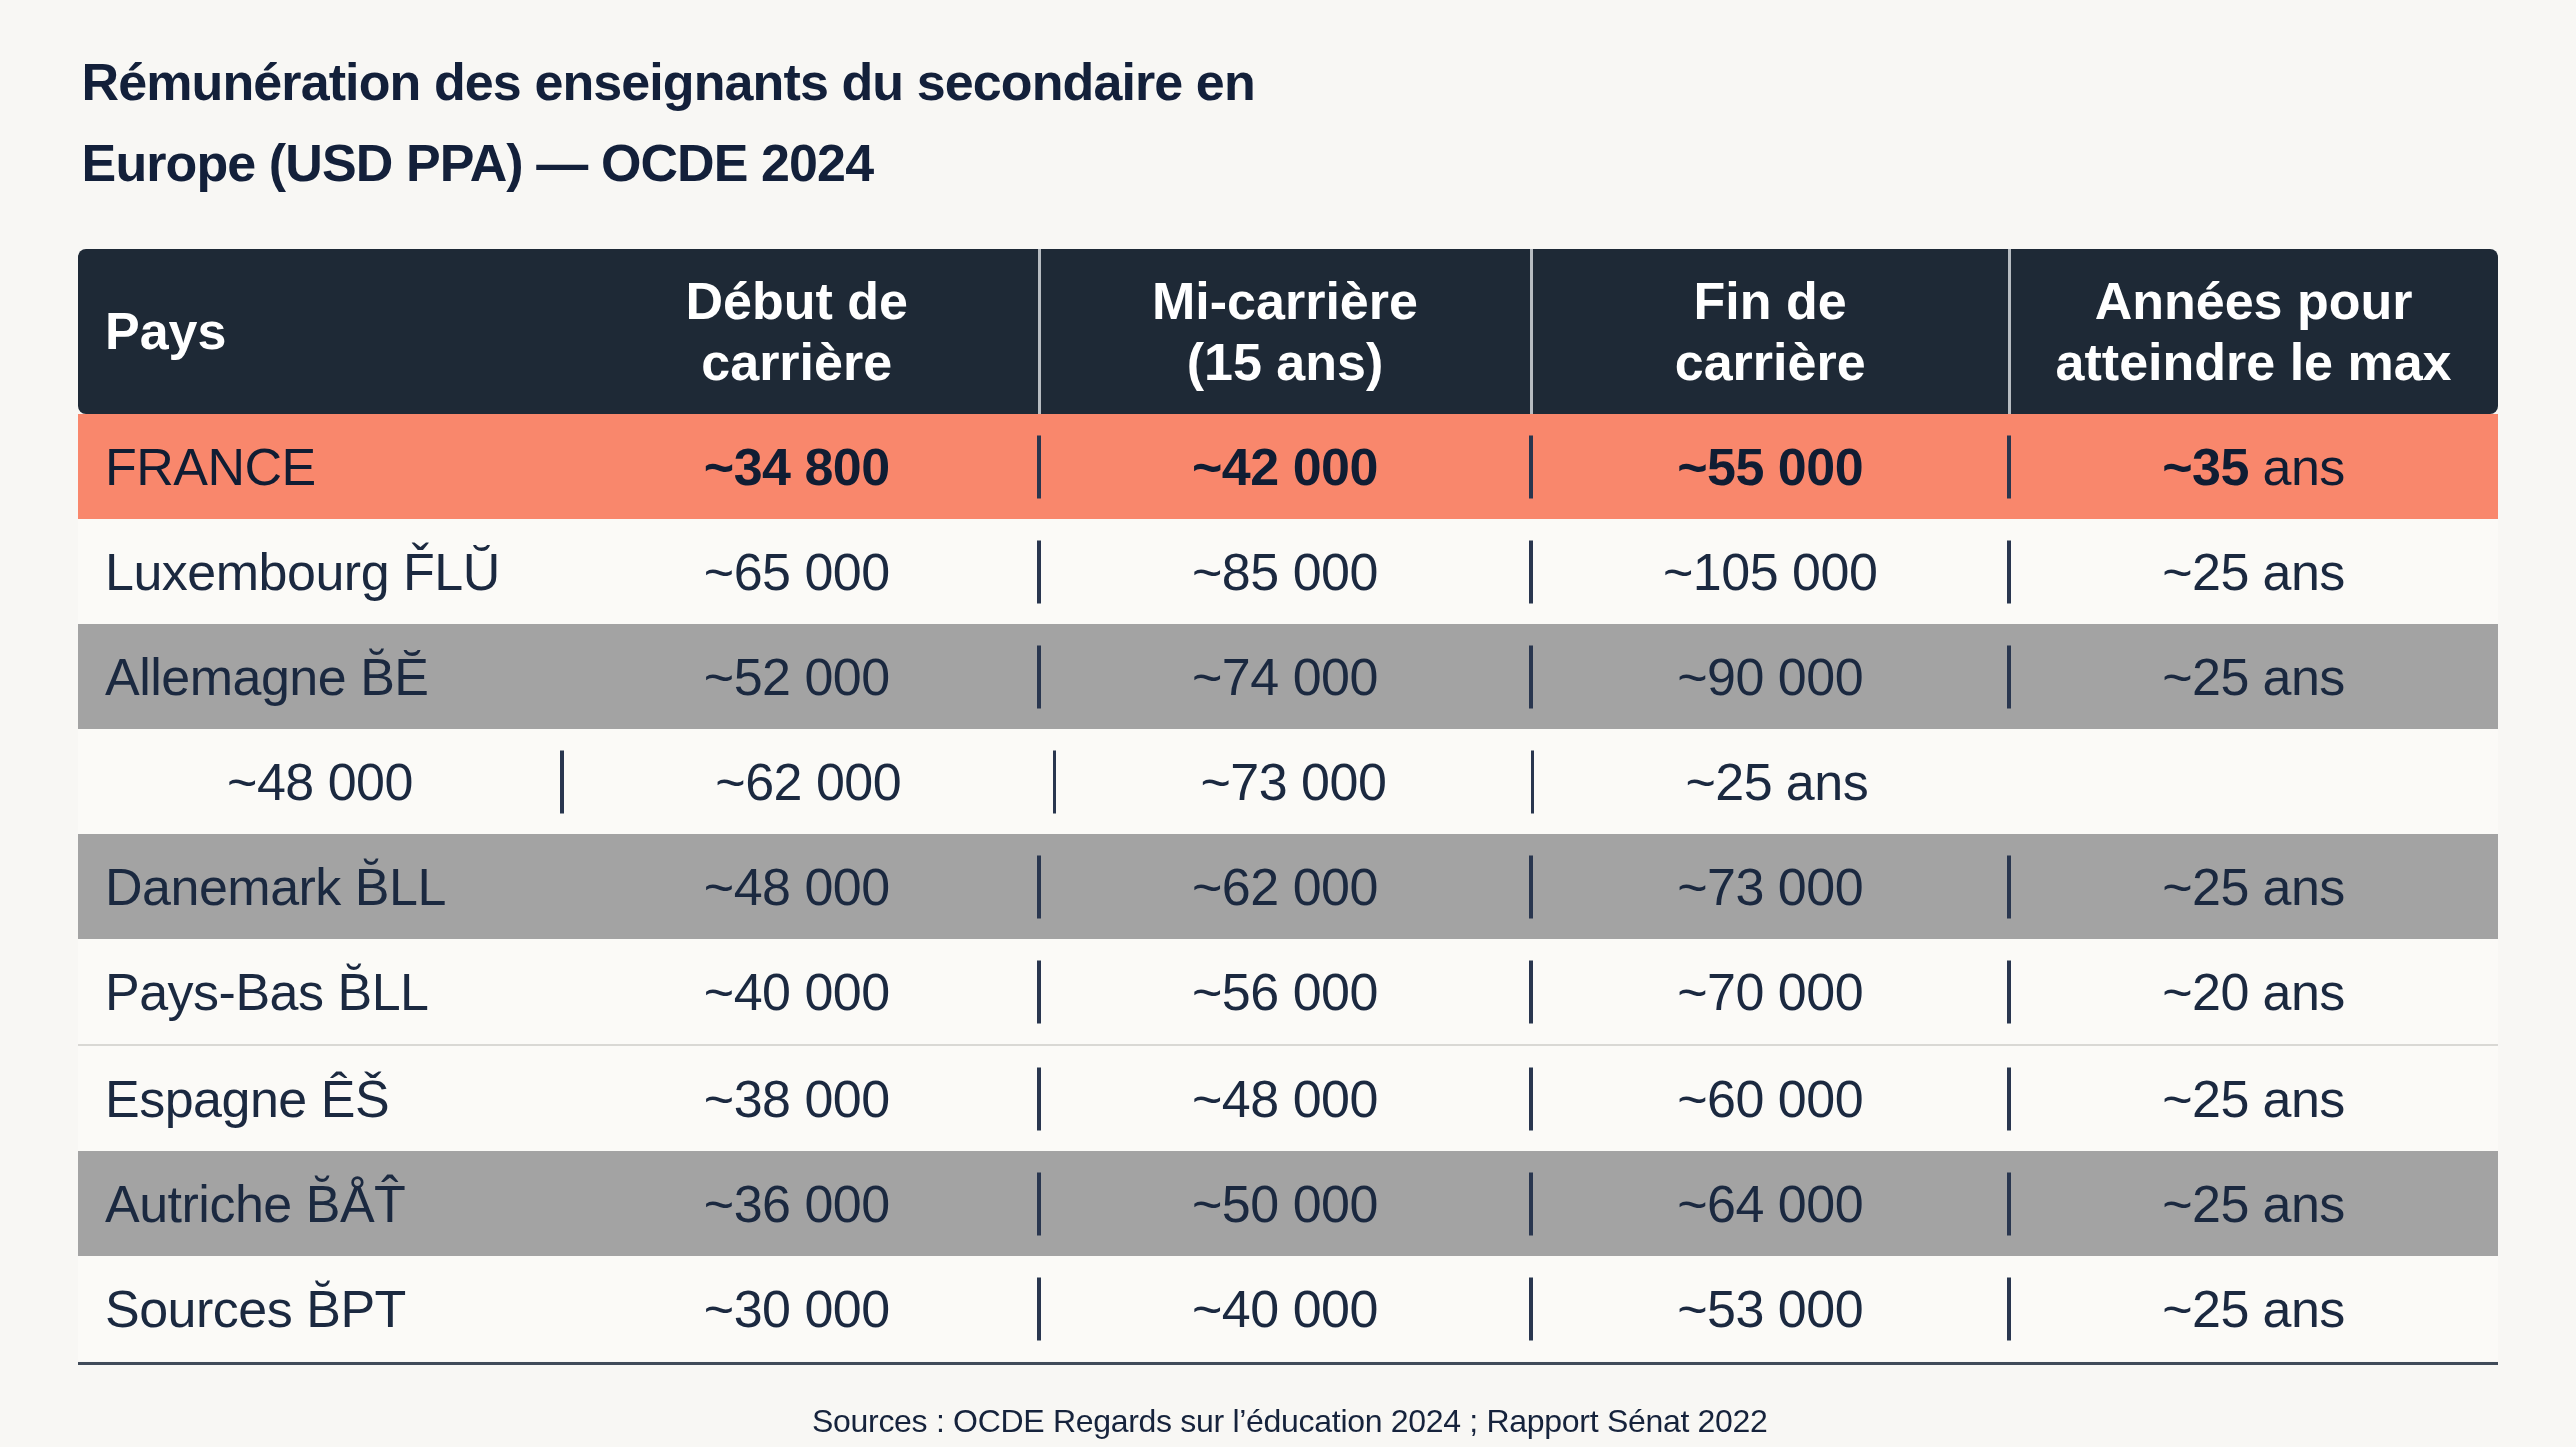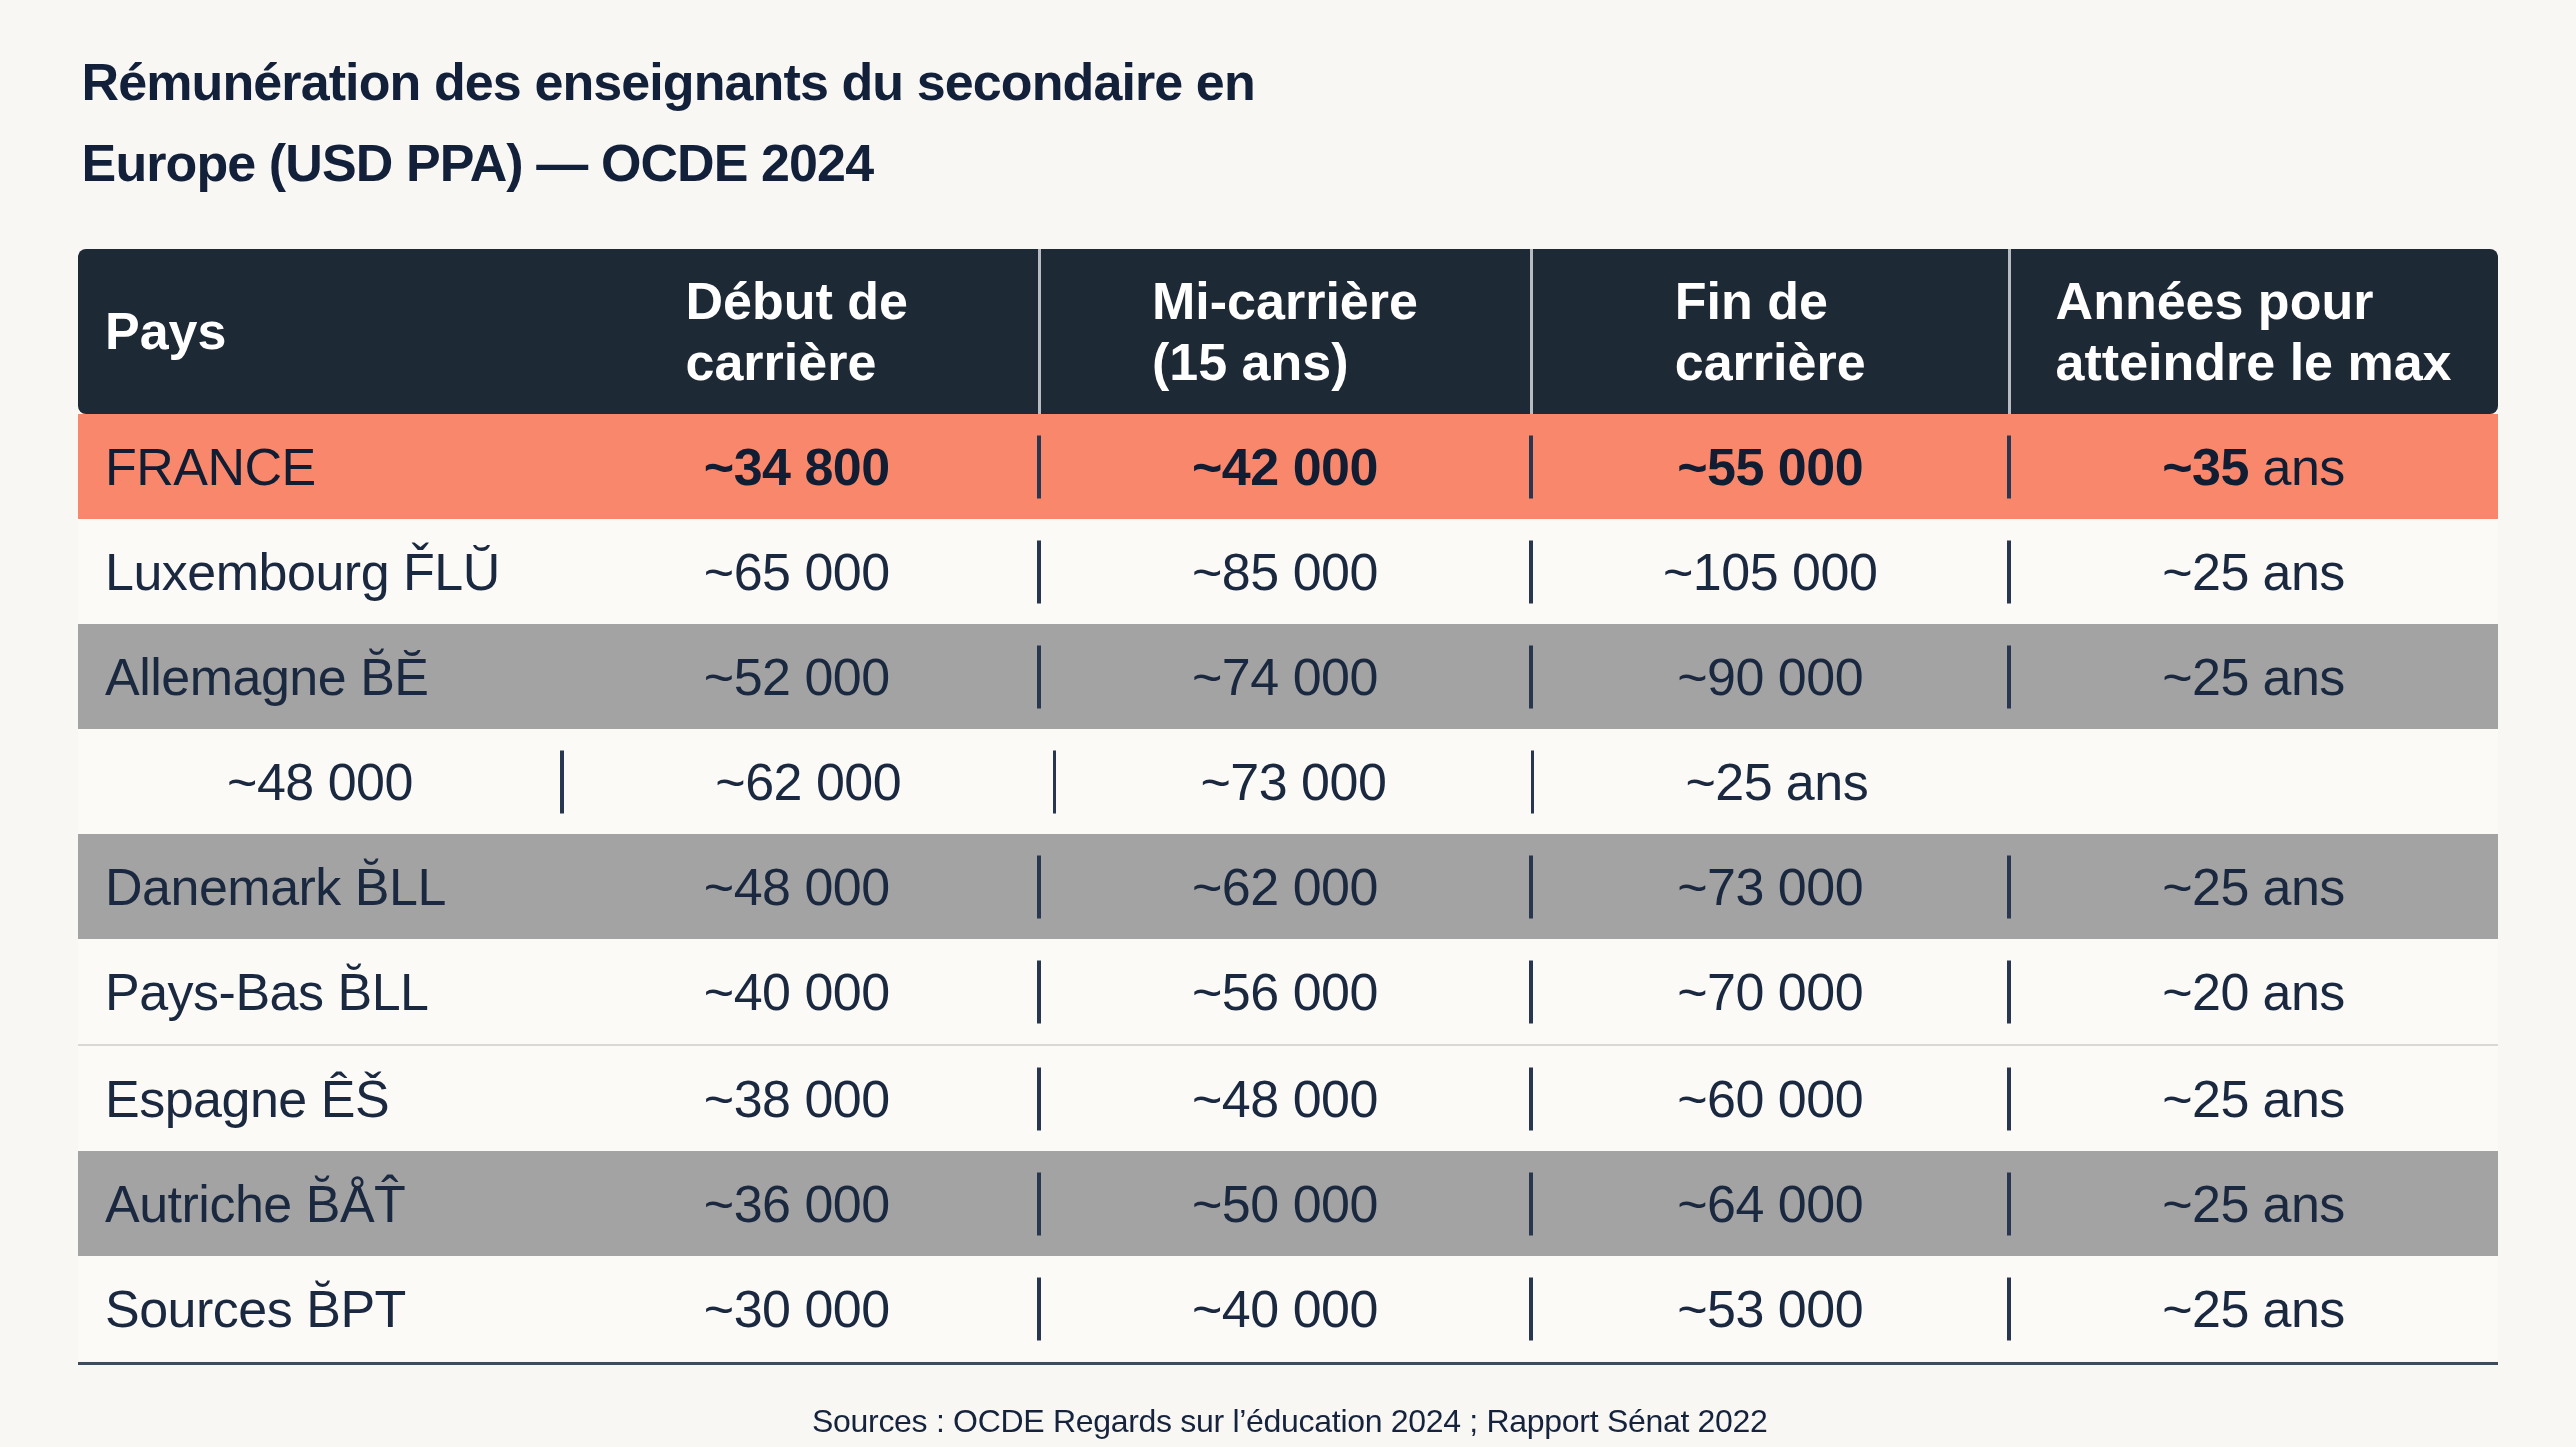--- a/index.html
+++ b/index.html
@@ -26,21 +26,21 @@
     display:flex;height:165px;background:#1e2936;color:#ffffff;
     font-size:52px;font-weight:700;line-height:1.17;border-radius:8px;
   }
   .row{display:flex;height:105px;font-size:52px;letter-spacing:-0.5px;}
   .cell{box-sizing:border-box;display:flex;align-items:center;}
   .c-country{width:19.7%;padding-left:27px;}
   .c-n1{width:20.0%;}
   .c-n2{width:20.35%;}
   .c-n3{width:19.75%;}
   .c-n4{width:20.2%;}
-  .c-num{justify-content:center;position:relative;}
+  .c-num{justify-content:center;text-align:center;position:relative;}
   .thead .cell{white-space:pre-line;}
 
   
   .sep::after{
     content:"";position:absolute;right:-1.8px;top:50%;transform:translateY(-50%);
     width:3.6px;height:63px;background:#29364f;
   }
   .thead .sep::after{
     top:0;transform:none;height:100%;width:2.7px;background:rgba(235,237,240,0.75);
   }

